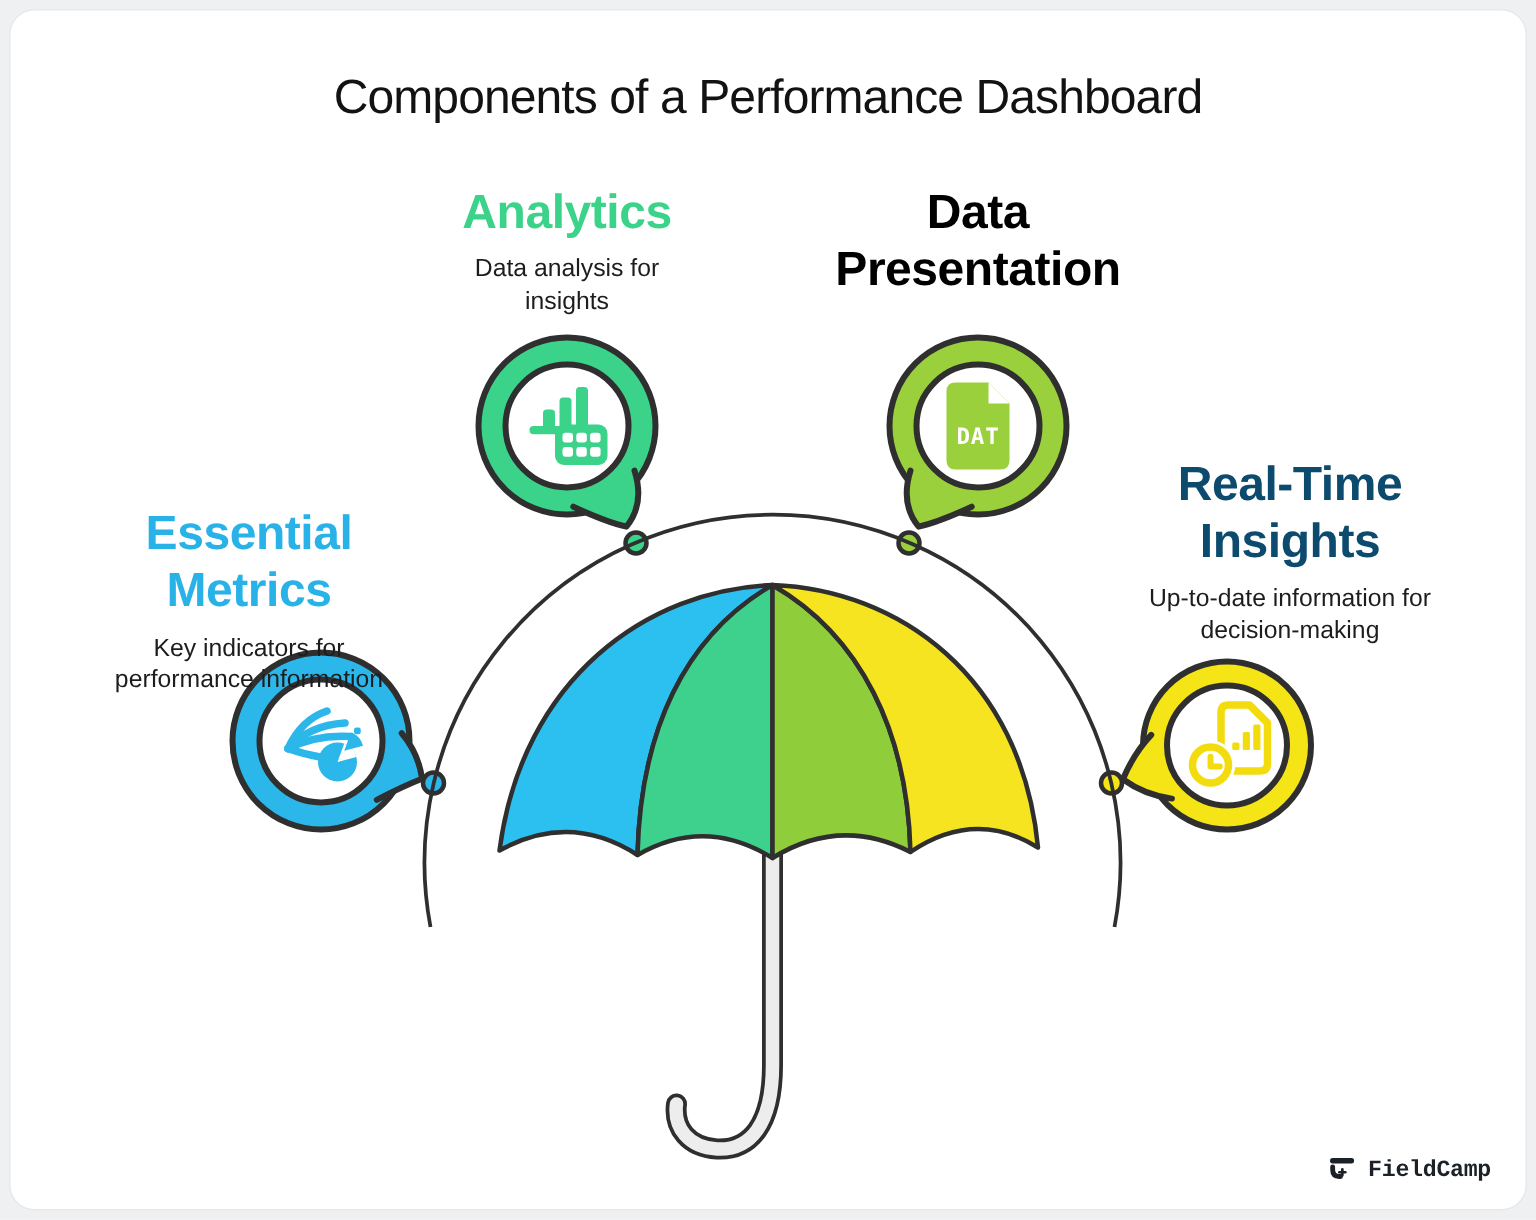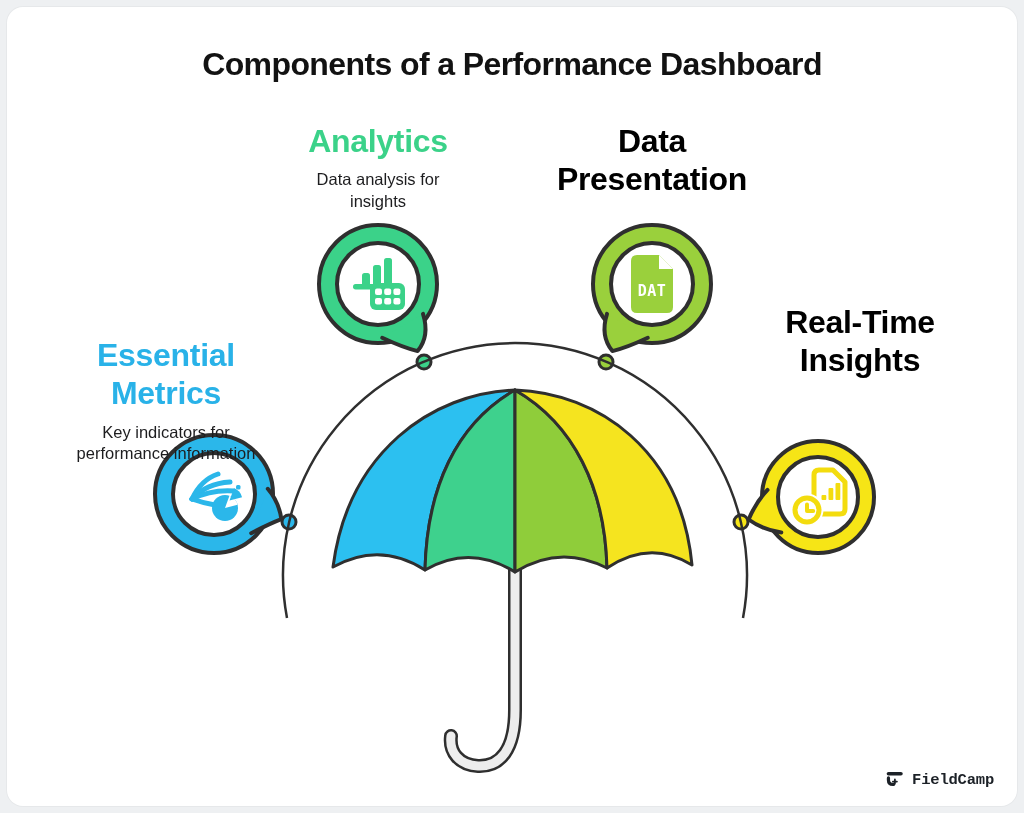--- a/index.html
+++ b/index.html
@@ -1,20 +1,20 @@
 <!DOCTYPE html>
 <html><head>
 <meta charset="utf-8">
 <style>
   html,body{margin:0;padding:0;}
   body{background:#eef0f2;font-family:"Liberation Sans",sans-serif;}
   .stage{position:relative;width:1024px;height:813px;background:#eef0f2;overflow:hidden;}
   .card{position:absolute;left:7px;top:7px;right:7px;bottom:7px;background:#fff;border-radius:16px;box-shadow:0 0 0 1px rgba(0,0,0,0.03);}
   .canvas{position:absolute;left:0;top:0;}
-  .title{position:absolute;top:46px;left:0;right:0;text-align:center;font-size:32px;font-weight:700;letter-spacing:-0.6px;color:#121212;margin:0;}
+  .title{position:absolute;top:46px;left:0;right:0;text-align:center;font-size:32px;font-weight:400;letter-spacing:-0.6px;color:#121212;margin:0;}
   .comp{position:absolute;text-align:center;}
   .comp h2{margin:0;font-size:32px;font-weight:700;letter-spacing:-0.3px;line-height:1.2;}
   .comp p{margin:9px auto 0;font-size:16.5px;line-height:1.3;color:#1d1d1f;}
   .comp-essential{left:40px;top:336px;width:252px;}
   .comp-essential p{max-width:200px;}
   .comp-analytics{left:276px;top:122px;width:204px;}
   .comp-analytics p{max-width:160px;}
   .comp-datapres{left:521px;top:122px;width:262px;}
   .comp-datapres p{max-width:190px;}
   .comp-realtime{left:757px;top:303px;width:206px;}
@@ -126,21 +126,22 @@
   <div class="comp comp-analytics">
     <h2 style="color: rgb(59, 210, 137);">Analytics</h2>
     <p style="color: rgb(29, 29, 31);">Data analysis for insights</p>
   </div>
 
   <div class="comp comp-datapres">
     <h2 style="color: #000000;">Data Presentation</h2>
   </div>
 
   <div class="comp comp-realtime">
-    <h2 style="color: #000000;">Real-Time Insights</h2>
+    <h2 style="color: #0c4a6e;">Real-Time Insights</h2>
+    <p style="color: rgb(29, 29, 31);">Up-to-date information for decision-making</p>
   </div>
 
   <div class="brand">
     <svg width="21" height="21" viewBox="0 0 26 26">
       <path d="M 5.5 6 H 21" fill="none" stroke-width="4.4" stroke-linecap="round" stroke="#1c2127"></path>
       <path d="M 5.5 11 V 13.5 Q 5.5 19 11 19 H 12" fill="none" stroke-width="4" stroke-linecap="round" stroke="#1c2127"></path>
       <path d="M 13.5 13 V 18 M 11 15.5 H 16" fill="none" stroke-width="2.2" stroke-linecap="round" stroke="#1c2127"></path>
     </svg>
     <span class="brand-name" style="color: rgb(28, 33, 39);">FieldCamp</span>
   </div>

